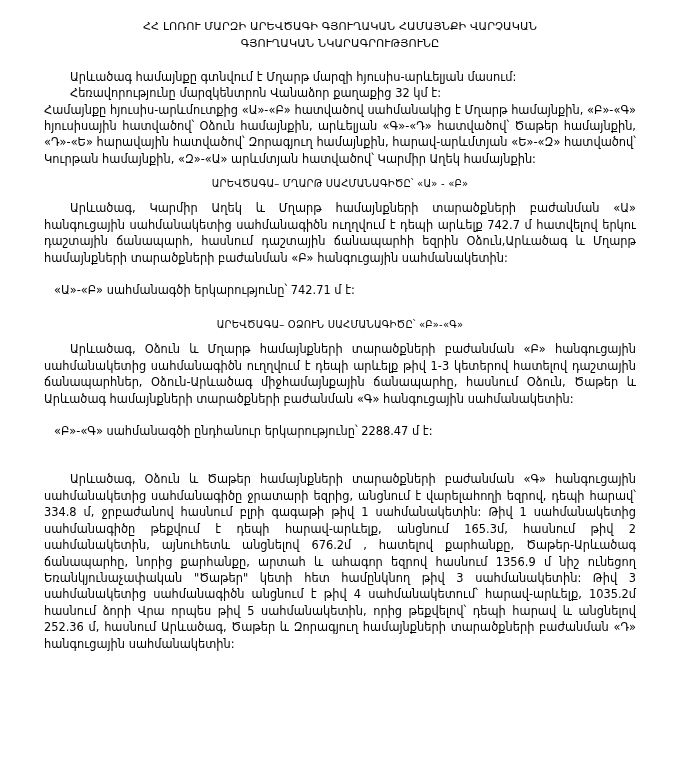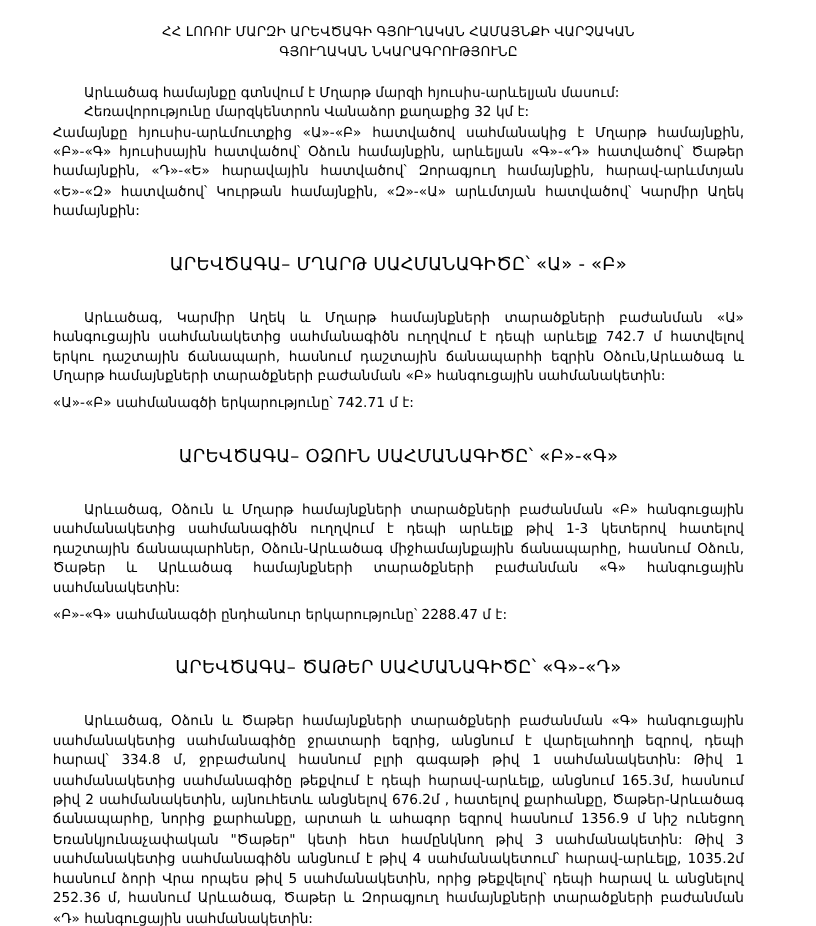--- a/index.html
+++ b/index.html
@@ -12,21 +12,21 @@
     height: 772px;
     font-family: "DejaVu Sans", sans-serif;
     color: #000000;
     overflow: hidden;
   }
   .page {
     position: relative;
     width: 680px;
     height: 772px;
     box-sizing: border-box;
-    padding: 18px 60px 0 44px;
+    padding: 18px 44px 0 44px;
   }
   .doc-title {
     text-align: center;
     font-size: 11.2px;
     line-height: 1.55;
     letter-spacing: 0.1px;
     margin: 0 0 16px 0;
     font-weight: normal;
   }
   .doc-title .line {
@@ -40,30 +40,30 @@
     text-justify: inter-word;
     text-indent: 26px;
   }
   p.no-indent {
     text-indent: 0;
   }
   .gap-sm { height: 6px; }
   .gap-md { height: 11px; }
   .section-heading {
     text-align: center;
-    font-size: 15px;
-    margin: 16px;
+    font-size: 10px;
+    margin: 0;
     padding: 0;
     font-weight: normal;
     letter-spacing: 0.2px;
   }
   .closing-line {
     font-size: 11.4px;
     line-height: 1.44;
-    margin: 0;
+    margin: 10px;
     text-indent: 0;
   }
 </style>
 </head>
 <body>
 
 <div class="page">
 
   <div class="doc-title">
     <span class="line">ՀՀ ԼՈՌՈՒ ՄԱՐԶԻ ԱՐԵՎԾԱԳԻ ԳՅՈՒՂԱԿԱՆ ՀԱՄԱՅՆՔԻ ՎԱՐՉԱԿԱՆ</span>
@@ -82,18 +82,17 @@
   <p class="closing-line">«Ա»-«Բ» սահմանագծի երկարությունը՝ 742.71 մ է:</p>
 
   <div class="gap-md"></div>
   <div class="section-heading">ԱՐԵՎԾԱԳԱ– ՕՁՈՒՆ ՍԱՀՄԱՆԱԳԻԾԸ՝ «Բ»-«Գ»</div>
   <div class="gap-md"></div>
   <p class="body-text">Արևածագ, Օձուն և Մղարթ համայնքների տարածքների բաժանման «Բ» հանգուցային սահմանակետից սահմանագիծն ուղղվում է դեպի արևելք թիվ 1-3 կետերով հատելով դաշտային ճանապարհներ, Օձուն-Արևածագ միջհամայնքային ճանապարհը, հասնում Օձուն, Ծաթեր և Արևածագ համայնքների տարածքների բաժանման «Գ» հանգուցային սահմանակետին:</p>
   <div class="gap-sm"></div>
   <p class="closing-line">«Բ»-«Գ» սահմանագծի ընդհանուր երկարությունը՝ 2288.47 մ է:</p>
 
   <div class="gap-md"></div>
-  <div class="section-heading">ԱՐԵՎԾԱԳԱ– ԾԱԹԵՐ ՍԱՀՄԱՆԱԳԻԾԸ՝ «Գ»-«Դ»</div>
   <div class="gap-md"></div>
   <p class="body-text">Արևածագ, Օձուն և Ծաթեր համայնքների տարածքների բաժանման «Գ» հանգուցային սահմանակետից սահմանագիծը ջրատարի եզրից, անցնում է վարելահողի եզրով, դեպի հարավ՝ 334.8 մ, ջրբաժանով հասնում բլրի գագաթի թիվ 1 սահմանակետին: Թիվ 1 սահմանակետից սահմանագիծը թեքվում է դեպի հարավ-արևելք, անցնում 165.3մ, հասնում թիվ 2 սահմանակետին, այնուհետև անցնելով 676.2մ , հատելով քարհանքը, Ծաթեր-Արևածագ ճանապարհը, նորից քարհանքը, արտահ և ահագոր եզրով հասնում 1356.9 մ նիշ ունեցող Եռանկյունաչափական "Ծաթեր" կետի հետ համընկնող թիվ 3 սահմանակետին: Թիվ 3 սահմանակետից սահմանագիծն անցնում է թիվ 4 սահմանակետում՝ հարավ-արևելք, 1035.2մ հասնում ձորի Վրա որպես թիվ 5 սահմանակետին, որից թեքվելով՝ դեպի հարավ և անցնելով 252.36 մ, հասնում Արևածագ, Ծաթեր և Զորագյուղ համայնքների տարածքների բաժանման «Դ» հանգուցային սահմանակետին:</p>
   <div class="gap-sm"></div>
 
 </div>
 
 </body></html>

